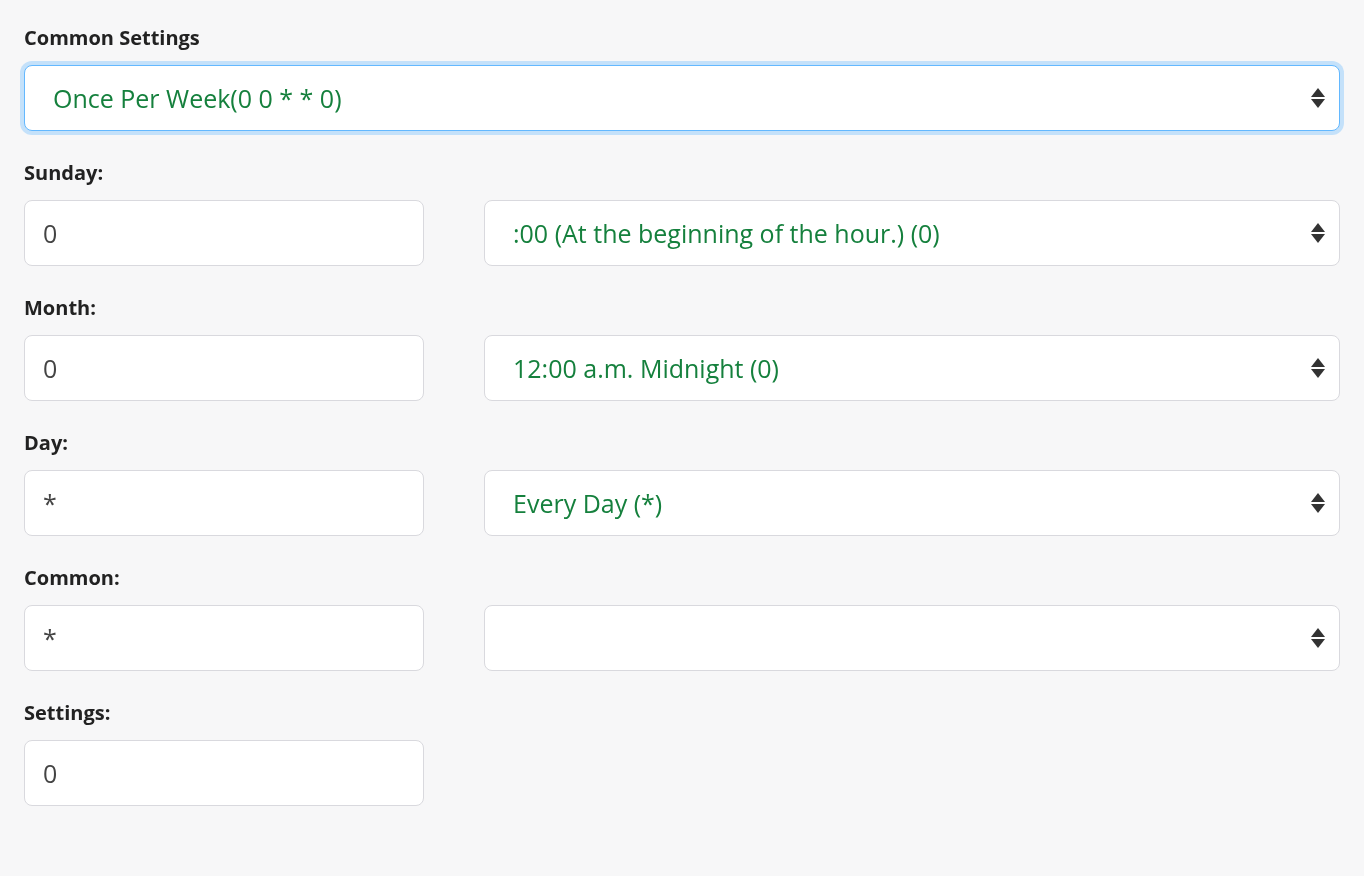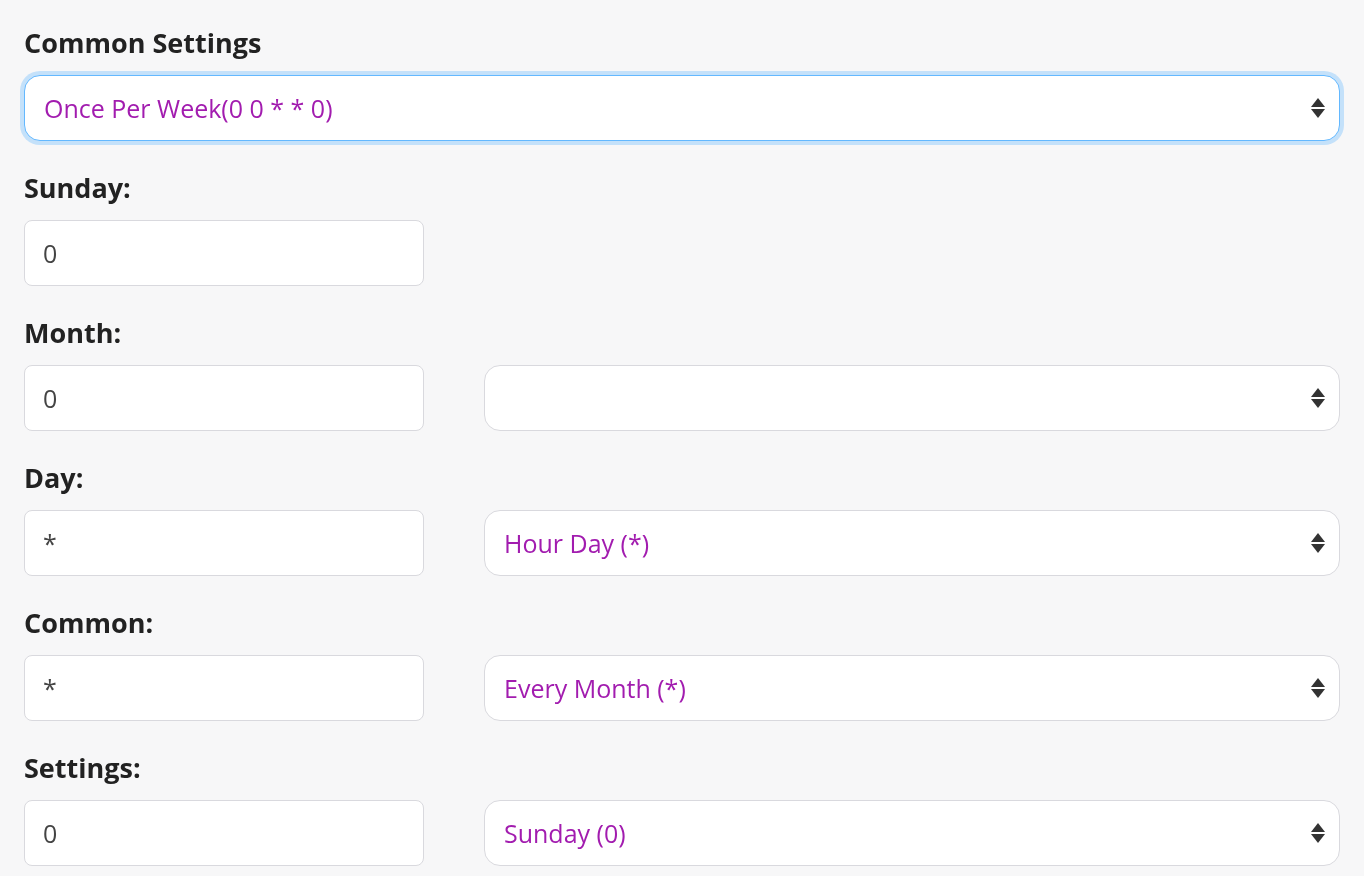--- a/index.html
+++ b/index.html
@@ -4,39 +4,39 @@
 <style>
   * { box-sizing: border-box; margin: 0; padding: 0; }
   body {
     background: #f7f7f8;
     font-family: "Open Sans", "Segoe UI", -apple-system, Helvetica, Arial, sans-serif;
     color: #333;
     padding: 24px;
     width: 1364px;
   }
   .section-label {
-    font-size: 27px;
+    font-size: 20px;
     font-weight: 700;
     color: #222;
     margin-bottom: 14px;
     margin-top: 28px;
   }
   .section-label.first { margin-top: 0; }
 
   .select-wrap {
     position: relative;
     background: #fff;
     border: 1px solid #d9d9de;
-    border-radius: 16px;
+    border-radius: 8px;
     height: 66px;
     display: flex;
     align-items: center;
-    padding: 0 50px 0 19px;
+    padding: 0 50px 0 28px;
     font-size: 25px;
-    color: #a21caf;
+    color: #15803d;
     cursor: pointer;
   }
   .select-wrap.focused {
     border-color: #63b8ff;
     box-shadow: 0 0 0 4px rgba(99,184,255,0.35);
   }
   .input-box {
     background: #fff;
     border: 1px solid #d9d9de;
     border-radius: 8px;
@@ -85,76 +85,76 @@
     <span class="tri-up"></span>
       <span class="tri-down"></span>
   </span>
 </div>
 
 <div class="section-label">Sunday:</div>
 <div class="row">
   <div class="col-narrow">
     <input class="input-box" value="0" style="">
   </div>
+  <div class="col-wide">
+    <div class="select-wrap">
+      <span>:00 (At the beginning of the hour.) (0)</span>
+      <span class="spinner">
+        <span class="tri-up"></span>
+          <span class="tri-down"></span>
+      </span>
+    </div>
+  </div>
 </div>
 
 <div class="section-label">Month:</div>
 <div class="row">
   <div class="col-narrow">
     <input class="input-box" value="0" style="">
   </div>
   <div class="col-wide">
     <div class="select-wrap">
+      <span>12:00 a.m. Midnight (0)</span>
       <span class="spinner">
         <span class="tri-up"></span>
           <span class="tri-down"></span>
       </span>
     </div>
   </div>
 </div>
 
 <div class="section-label">Day:</div>
 <div class="row">
   <div class="col-narrow">
     <input class="input-box" value="*" style="">
   </div>
   <div class="col-wide">
     <div class="select-wrap">
-      <span>Hour Day (*)</span>
+      <span>Every Day (*)</span>
       <span class="spinner">
         <span class="tri-up"></span>
           <span class="tri-down"></span>
       </span>
     </div>
   </div>
 </div>
 
 <div class="section-label">Common:</div>
 <div class="row">
   <div class="col-narrow">
     <input class="input-box" value="*" style="">
   </div>
   <div class="col-wide">
     <div class="select-wrap">
-      <span>Every Month (*)</span>
       <span class="spinner">
         <span class="tri-up"></span>
           <span class="tri-down"></span>
       </span>
     </div>
   </div>
 </div>
 
 <div class="section-label">Settings:</div>
 <div class="row">
   <div class="col-narrow">
     <input class="input-box" value="0" style="">
   </div>
-  <div class="col-wide">
-    <div class="select-wrap">
-      <span>Sunday (0)</span>
-      <span class="spinner">
-        <span class="tri-up"></span>
-          <span class="tri-down"></span>
-      </span>
-    </div>
-  </div>
 </div>
 
 </body></html>

